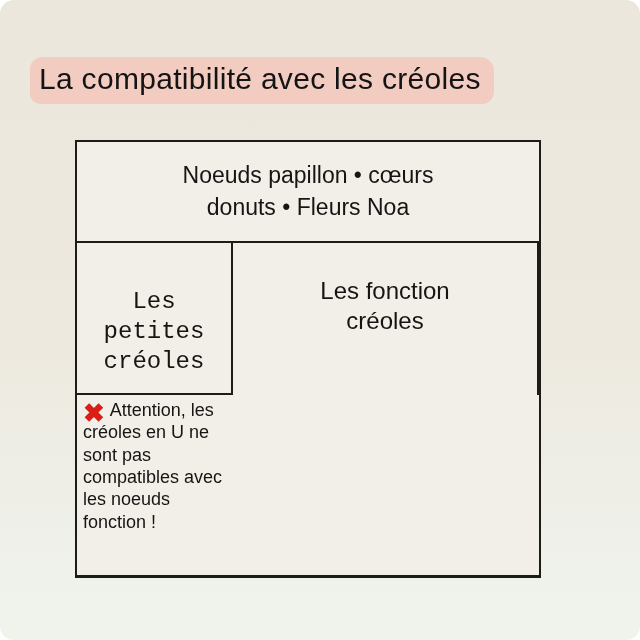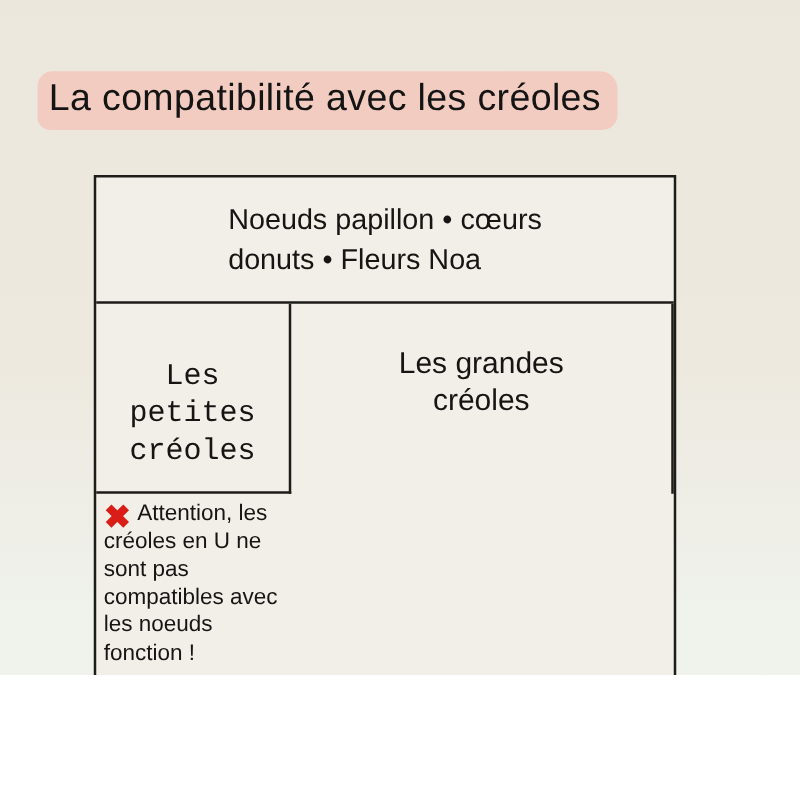--- a/index.html
+++ b/index.html
@@ -1,22 +1,23 @@
 <!DOCTYPE html>
 <html><head>
 <meta charset="utf-8">
 <style>
   html,body{margin:0;padding:0;}
   .screen{
     position:relative;
-    width:640px;height:540px;
+    width:640px;height:640px;
     overflow:hidden;
     background:linear-gradient(180deg,#ece7dd 0%,#ede9df 55%,#eff1eb 88%,#f0f2ec 100%);
     font-family:"Liberation Sans",sans-serif;
     color:#161514;
+    border-radius:14px;
   }
   .title-row{
     position:absolute;top:57px;left:30px;width:580px;
   }
   .highlight{
     display:inline-block;
     font-size:30px;
     letter-spacing:.3px;
     color:#141414;
     padding:5px 13px 8px 9px;
@@ -31,21 +32,21 @@
     grid-template-rows:101px 152px 1fr;
     border:2px solid #1d1c19;
     border-bottom-width:3px;
     background:#f1efe8;
   }
   .cell{box-sizing:border-box;}
   .thead{
     grid-column:1 / 3;
     border-bottom:2px solid #1d1c19;
     display:flex;align-items:center;justify-content:center;
-    text-align:left;
+    text-align:center;
     white-space:pre-line;
     font-size:23px;line-height:1.38;
   }
   .rlabel{
     border-right:2px solid #1d1c19;
     display:flex;align-items:center;justify-content:center;
     text-align:center;
     white-space:pre-line;
     font-size:24px;line-height:1.25;
   }
@@ -82,21 +83,21 @@
 
   <div class="ctable">
 
     <div class="cell thead">Noeuds papillon • cœurs
 donuts • Fleurs Noa</div>
 
     <div class="cell rlabel r1">Les petites
 créoles</div>
 
 
-    <div class="cell rlabel r2">Les grandes
+    <div class="cell rlabel r2">Les fonction
 créoles</div>
 
     <div class="cell rcontent c2">
       <p>
         <span class="cross" style="color: rgb(218, 29, 22);">✖</span><span>Attention, les créoles en U ne sont pas compatibles avec les noeuds fonction !</span>
       </p>
     </div>
 
   </div>
 </div>

